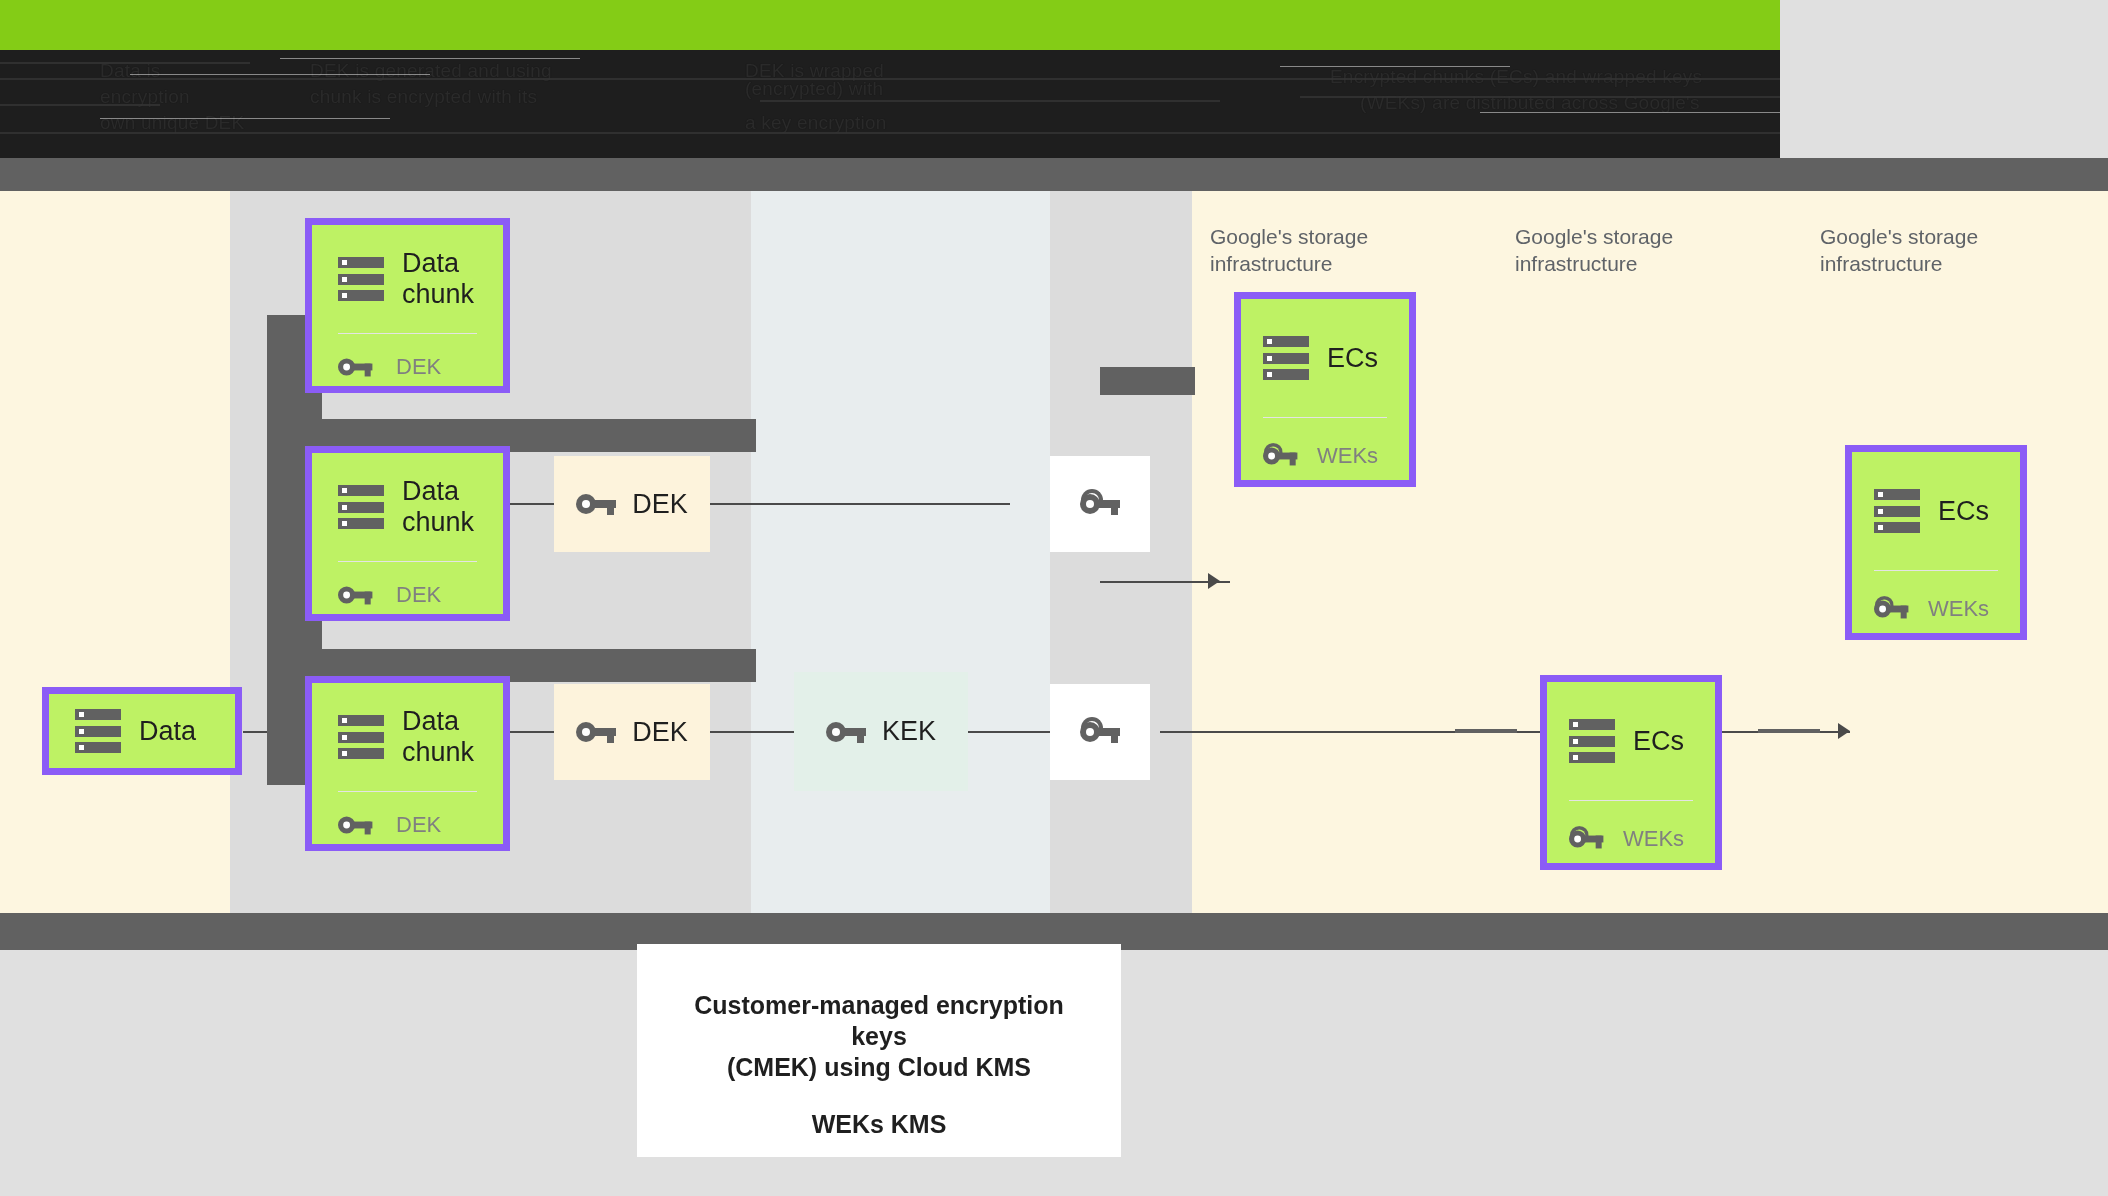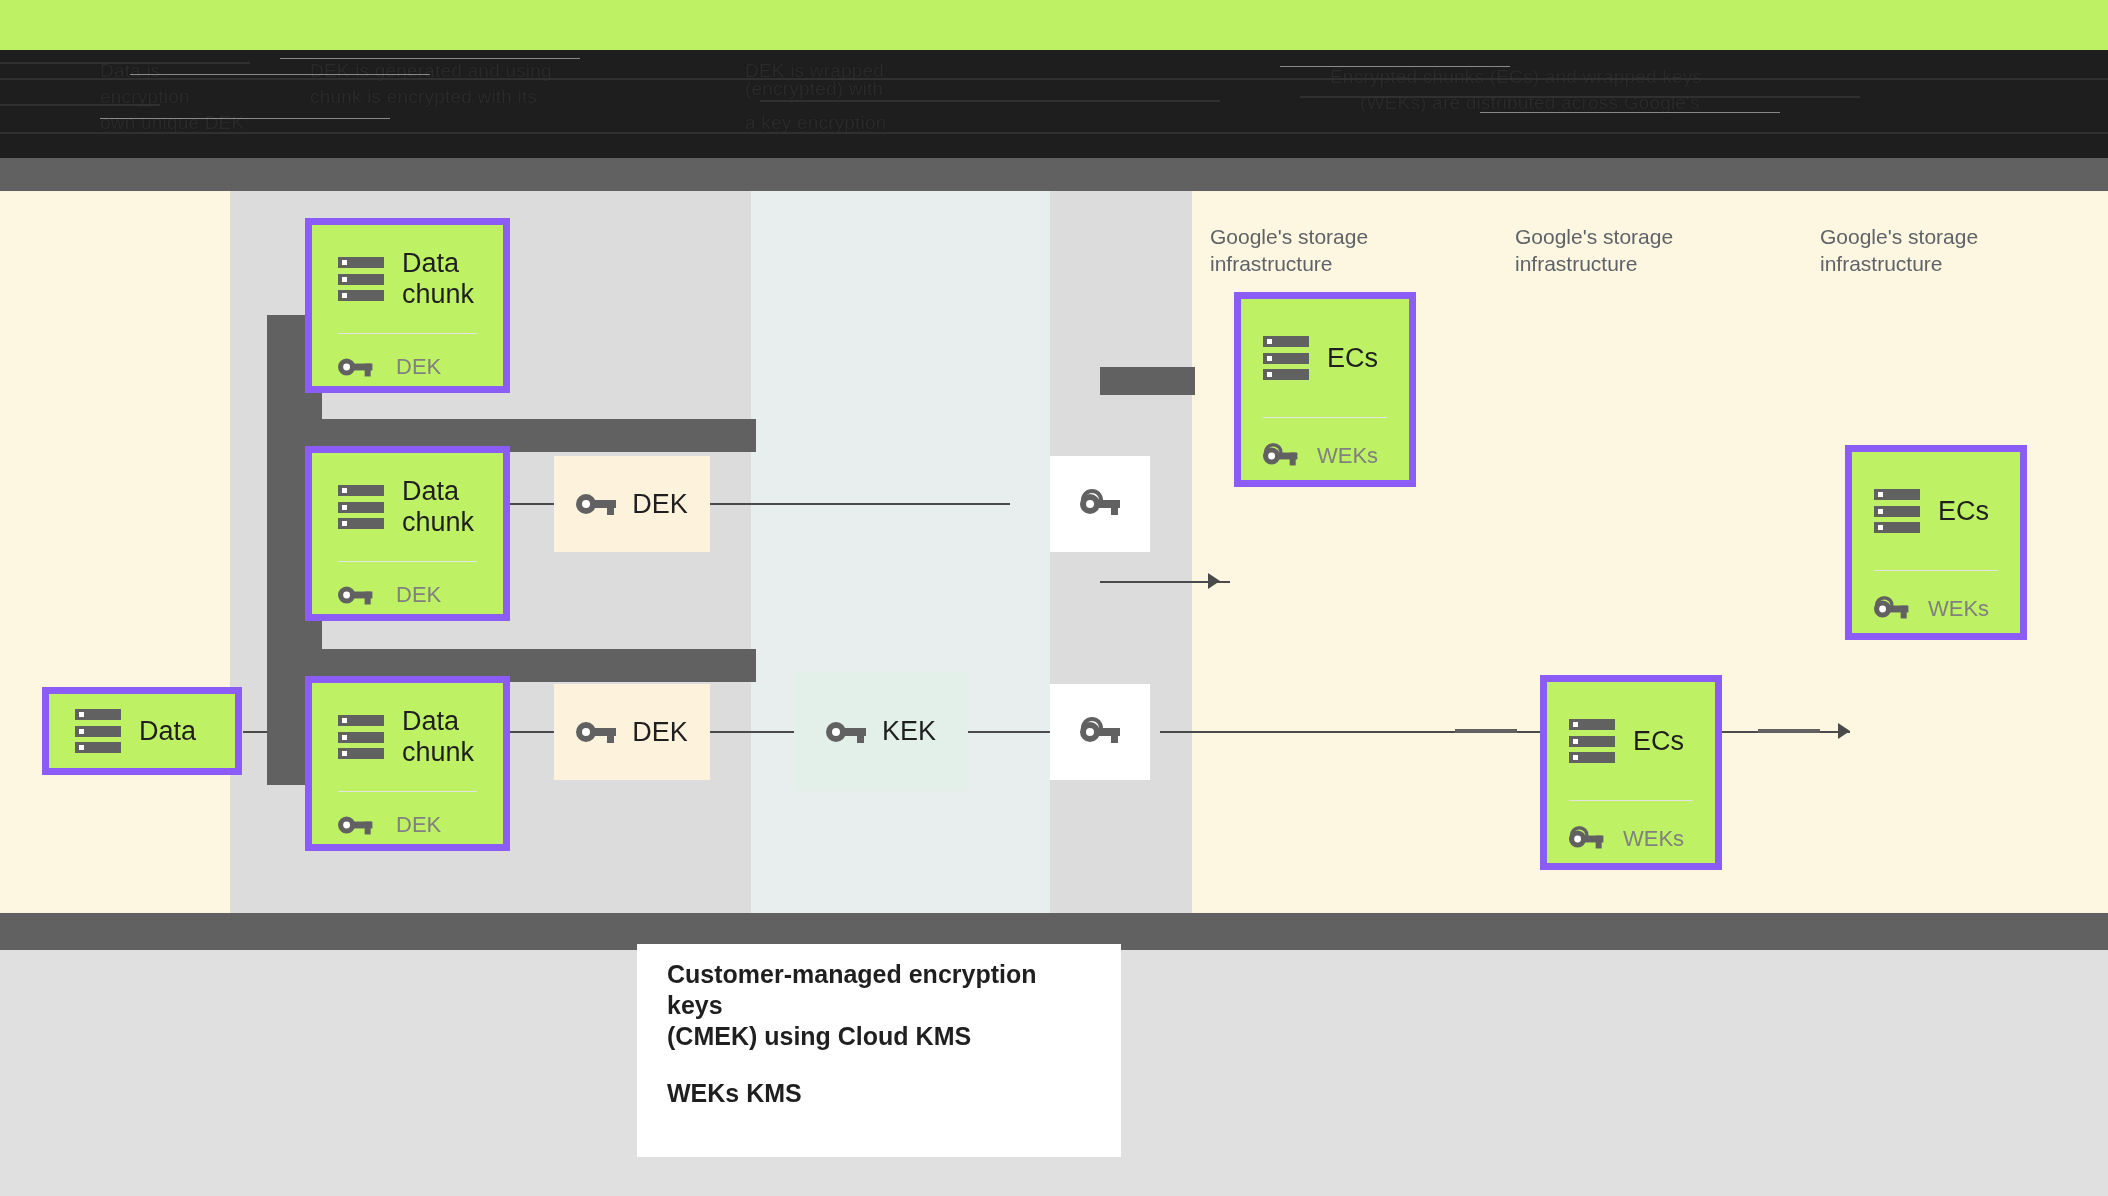--- a/index.html
+++ b/index.html
@@ -11,22 +11,22 @@
   #stage{
     position:relative;
     width:2108px;
     height:1196px;
     overflow:hidden;
     background:#e0e0e0;
   }
 
   
   .header-band{
-    position:absolute;left:0;top:0;width:2108px;height:158px;
-    background:#bef264;
+    position:absolute;left:0;top:0;width:1780px;height:158px;
+    background:#84cc16;
     overflow:hidden;
   }
   .header-band .hdr-inner{
     position:absolute;left:0;top:50px;width:2108px;height:108px;
     background:#1e1e1e;
   }
   .hdr-text{
     position:absolute;
     color:#2c2c2c;
     font-size:19px;
@@ -184,21 +184,22 @@
     line-height:27px;
     color:#5f6368;
     white-space:pre-line;
   }
 
   
   .caption{
     position:absolute;
     background:#ffffff;
     box-sizing:border-box;
-    padding:15px 30px;
+    text-align:center;
+    padding:46px 30px;
   }
   .caption .cap-bold{
     font-size:25px;font-weight:bold;color:#1f1f1f;line-height:31px;
   }
   .caption .cap-gap{height:26px;}
   .caption .cap-norm{
     font-size:25px;color:#1f1f1f;line-height:31px;
   }
   .caption .cap-norm b{font-weight:bold;}
 </style>

